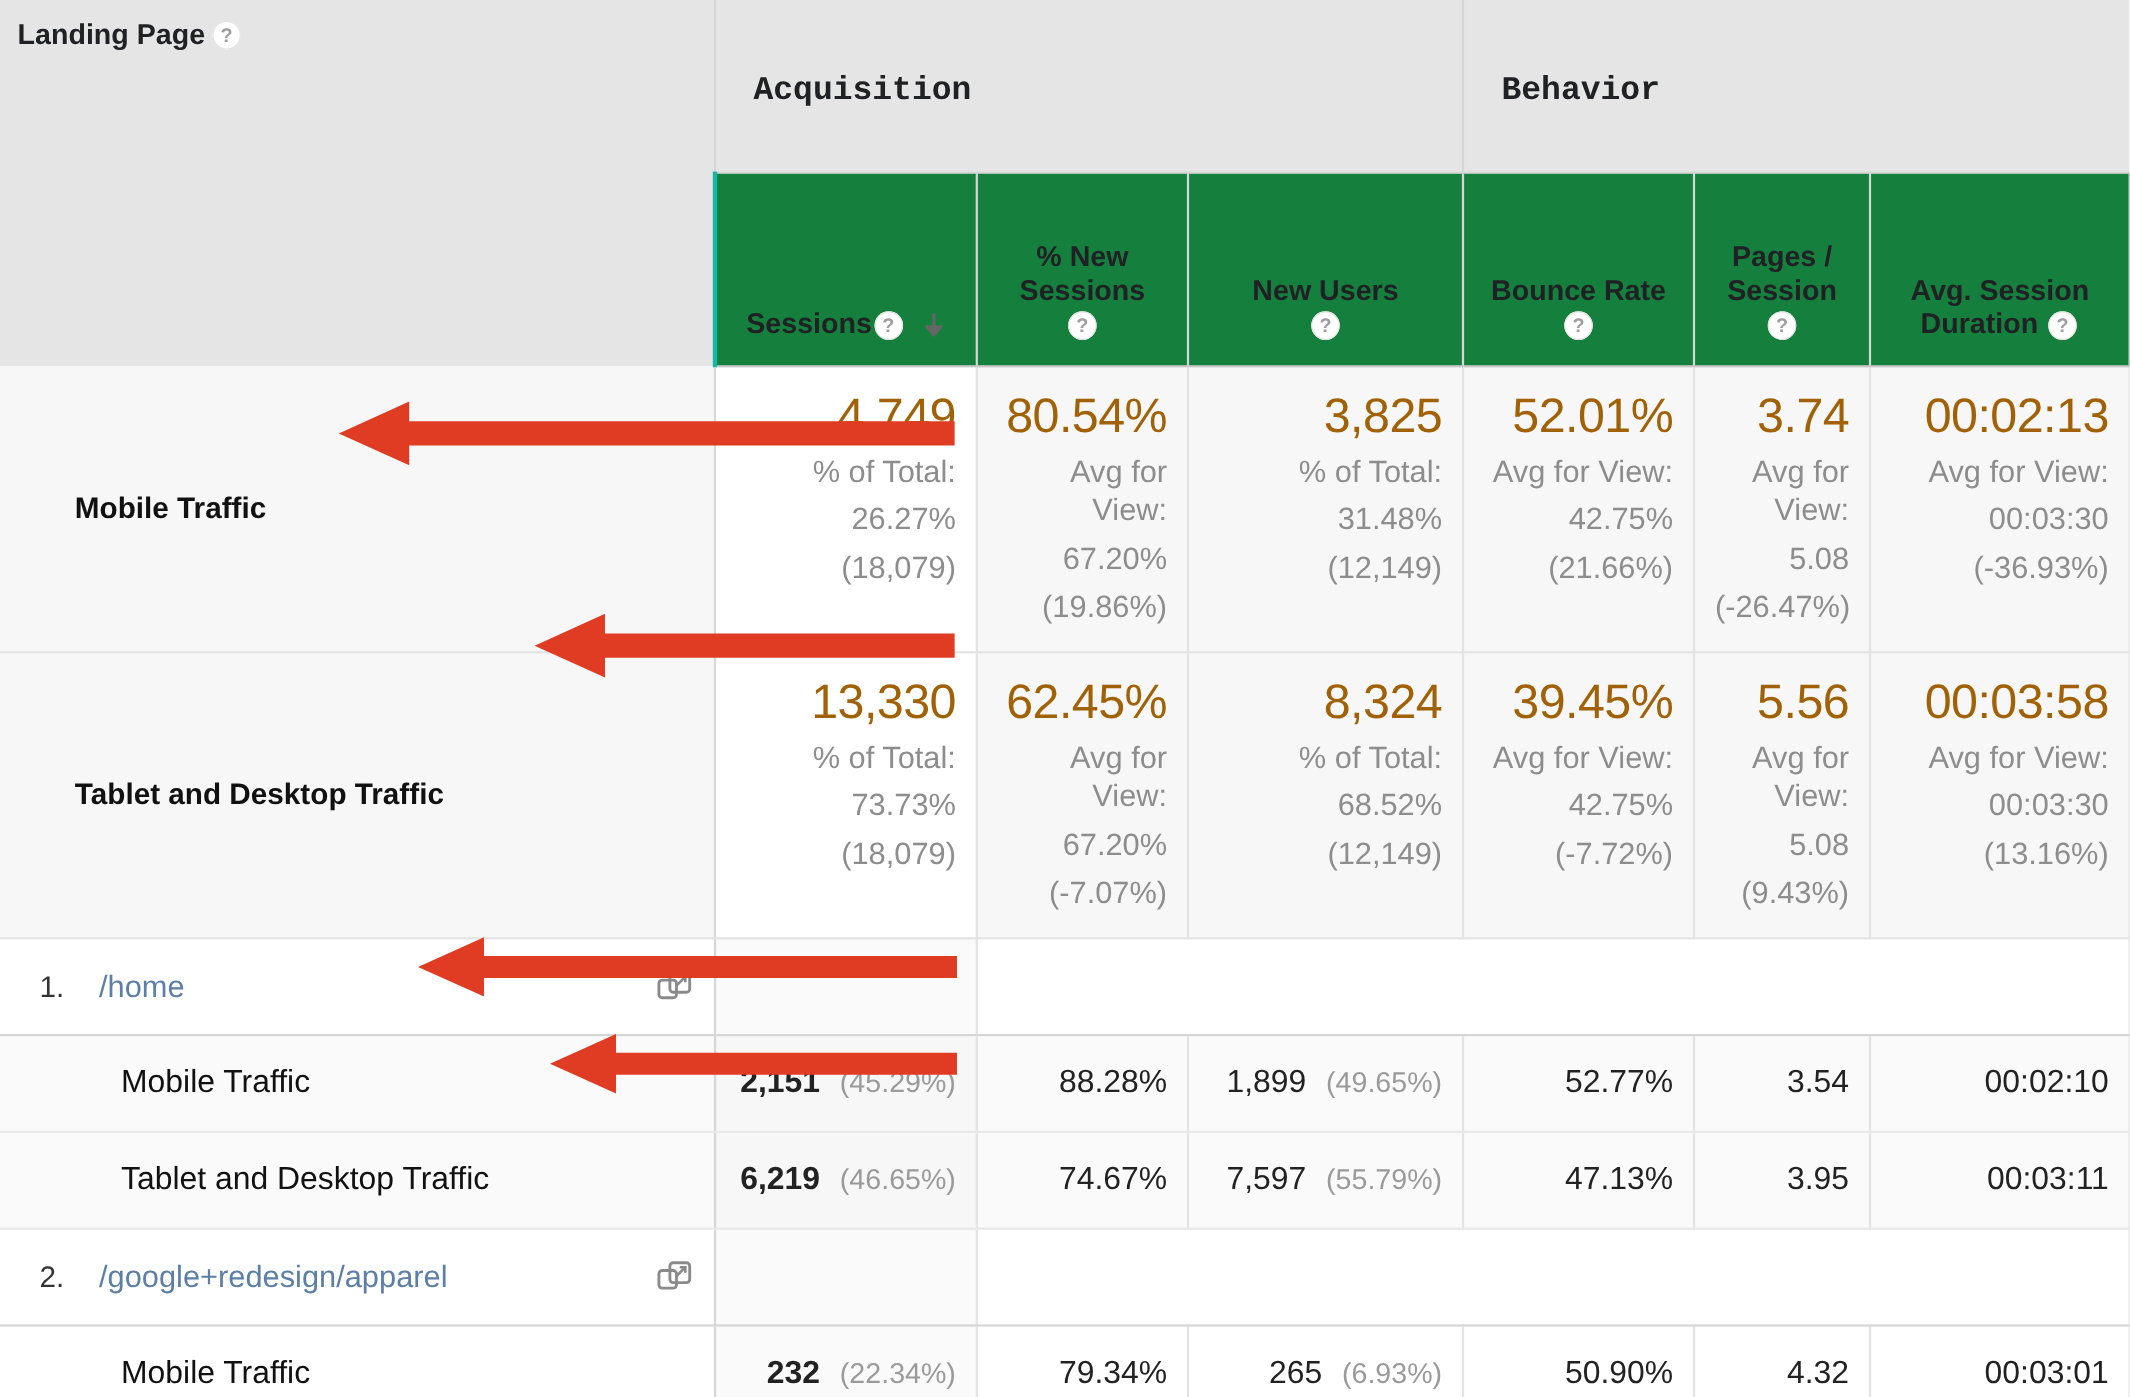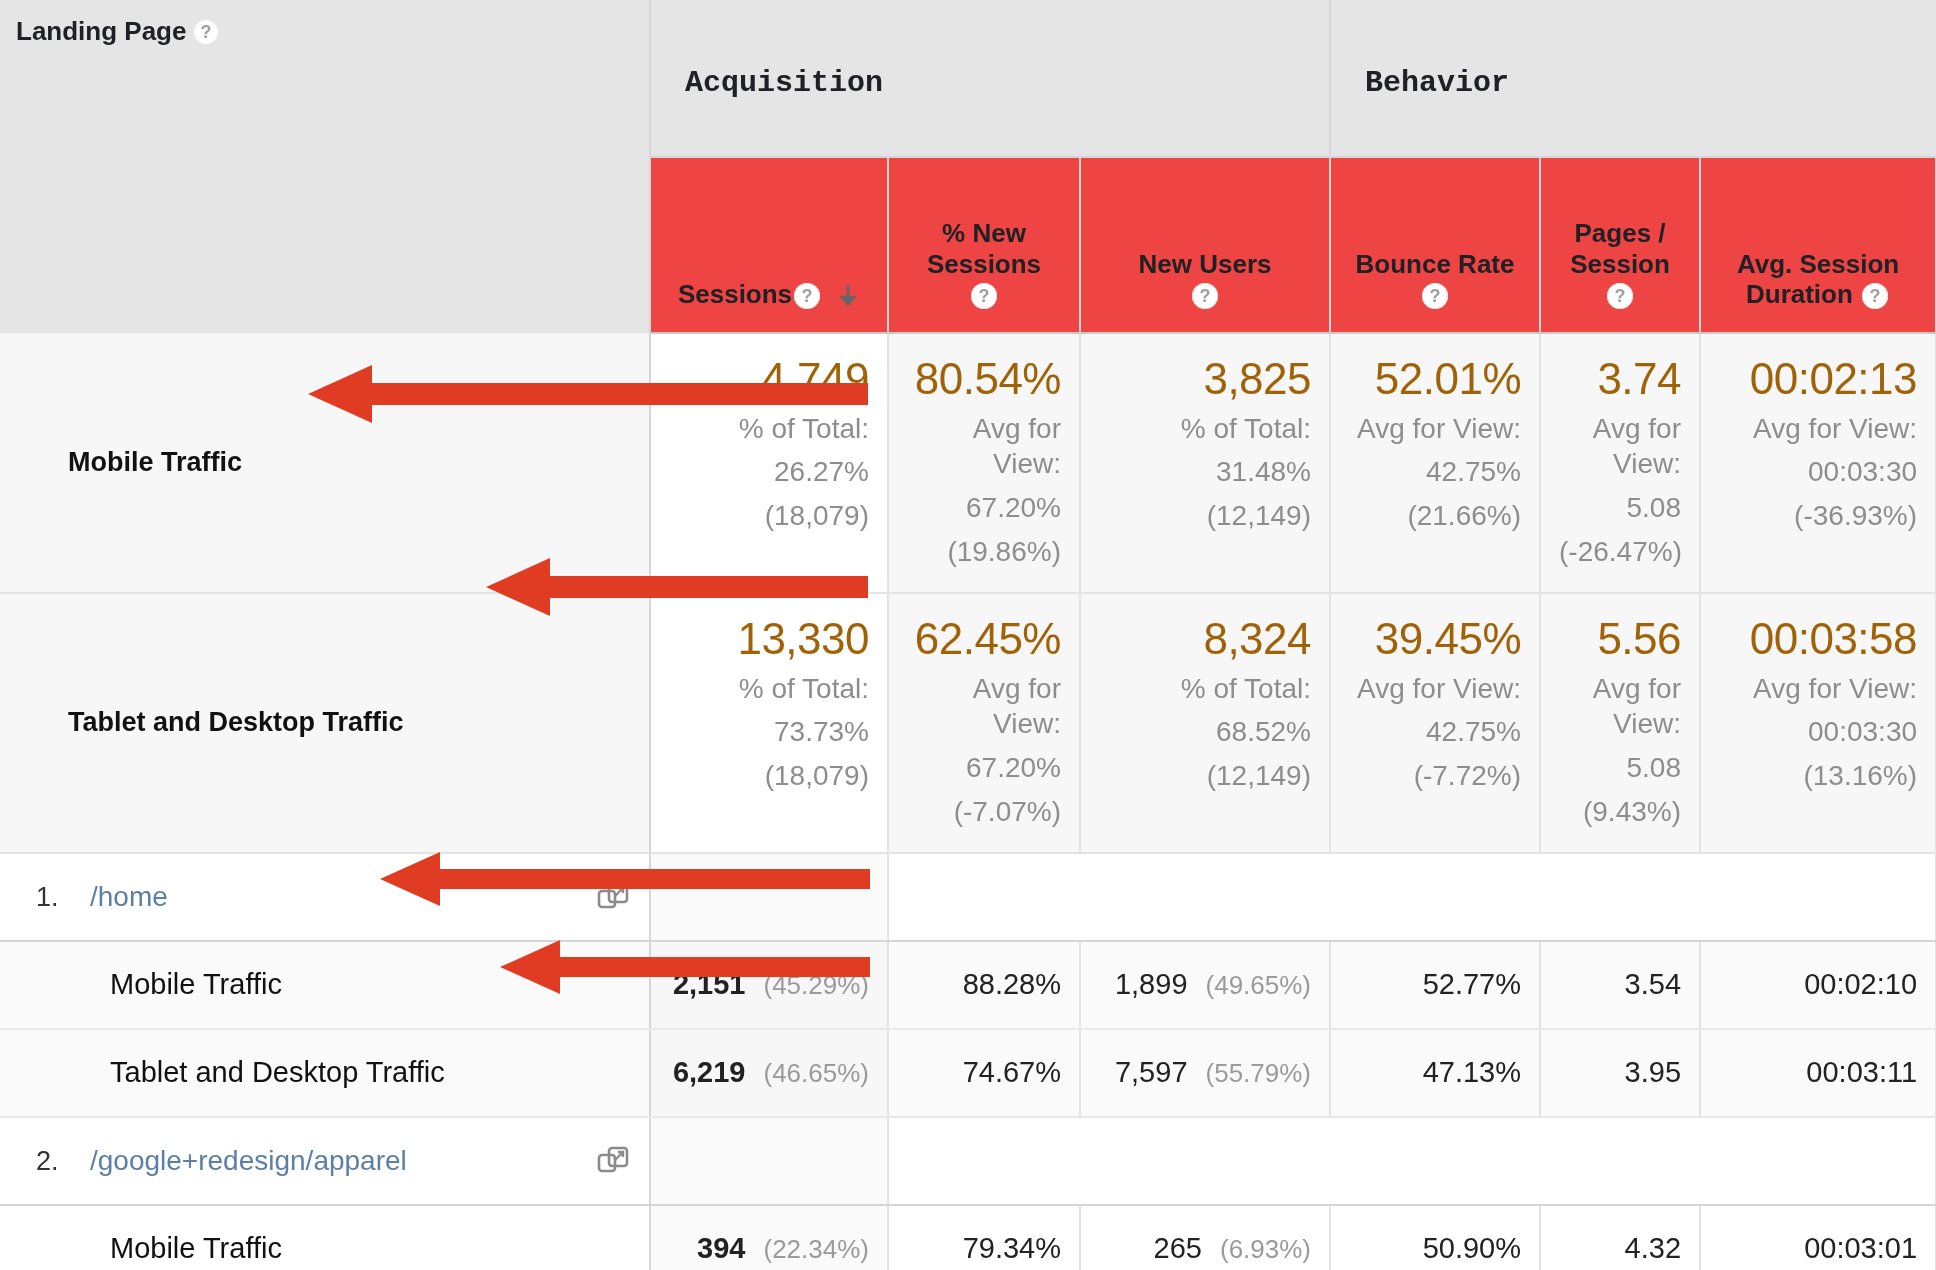--- a/index.html
+++ b/index.html
@@ -44,32 +44,32 @@
     border-right: 2px solid #d6d6d6;
   }
   .dim-label {
     font-size: 26px;
     font-weight: bold;
     display: inline-block;
     vertical-align: middle;
   }
 
   .sub-row th {
-    background: #ef4444;
+    background: #15803d;
     height: 152px;
     vertical-align: bottom;
     padding: 0 16px 22px 16px;
     font-size: 26px;
     font-weight: bold;
     border-right: 2px solid #d6d6d6;
     border-bottom: 2px solid #c9c9c9;
     text-align: center;
     line-height: 1.18;
   }
-  .sub-row th.first-sub { border-left: 2px solid #14b8a6; }
+  .sub-row th.first-sub { border-left: 4px solid #14b8a6; }
   .grp-row th.grp-acq, .grp-row th.grp-beh {
     border-left: 2px solid #d6d6d6;
     border-bottom: 2px solid #d6d6d6;
     font-family: Liberation Mono, monospace;
   }
 
   .help-icon {
     display: inline-block;
     width: 26px;
     height: 26px;
@@ -401,21 +401,21 @@
           </svg>
         </span>
       </div>
     </td>
     <td class="sess-col"></td>
     <td class="empty-span" colspan="5"></td>
   </tr>
 
   <tr class="det-row">
     <td class="det-label">Mobile Traffic</td>
-    <td class="sess-col"><span>394</span><span class="paren">(22.34%)</span></td>
+    <td class="sess-col"><span>232</span><span class="paren">(22.34%)</span></td>
     <td>79.34%</td>
     <td><span class="nu-main">265</span><span class="paren">(6.93%)</span></td>
     <td>50.90%</td>
     <td>4.32</td>
     <td>00:03:01</td>
   </tr>
 
   <tr class="det-row">
     <td class="det-label">Tablet and Desktop Traffic</td>
     <td class="sess-col"><span>427</span><span class="paren">(3.20%)</span></td>

